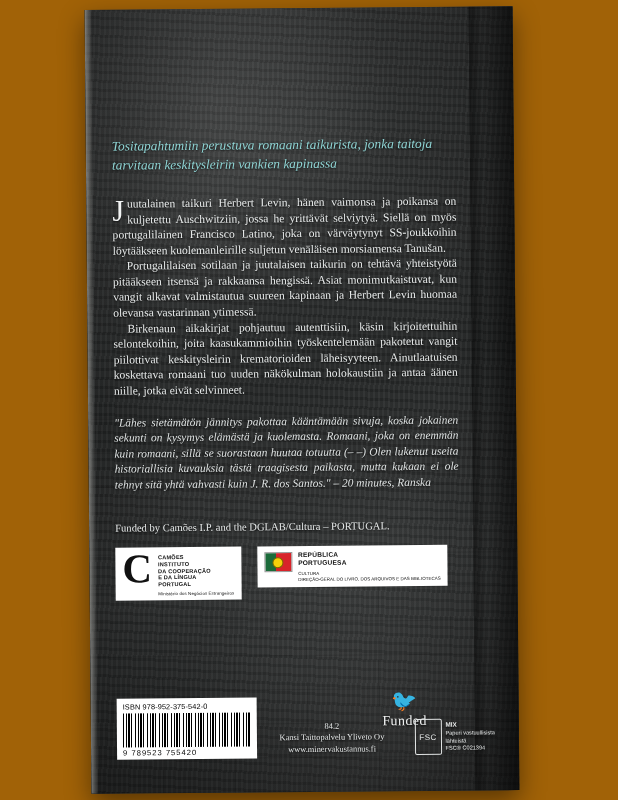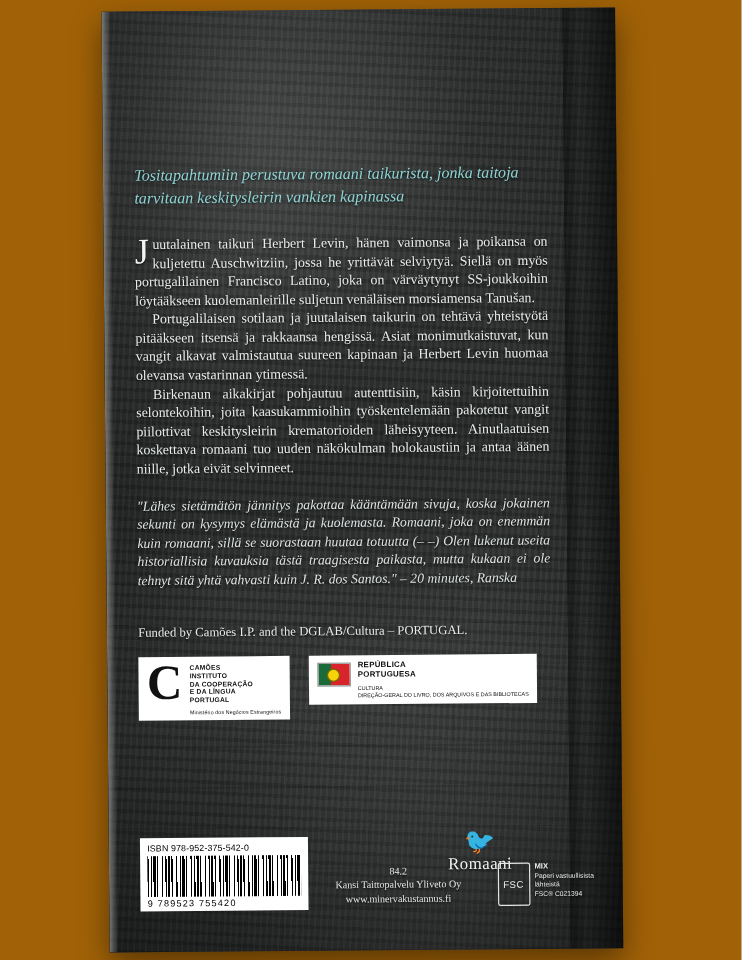--- a/index.html
+++ b/index.html
@@ -290,21 +290,21 @@
     letter-spacing: 0.4px;
     margin-top: 1px;
     text-shadow: 0 1px 2px rgba(0,0,0,0.8);
   }
 
   .fsc {
     position: absolute;
     right: -26px;
     bottom: 2px;
     display: flex;
-    align-items: flex-start;
+    align-items: center;
     gap: 4px;
     color: #e9ecec;
     margin-left: 20px;
   }
   .fsc-mark {
     width: 25px;
     height: 34px;
     border: 1px solid #e3e6e6;
     border-radius: 2px;
     display: flex;
@@ -393,21 +393,21 @@
         <div class="barcode"></div>
         <div class="barcode-digits">9   789523   755420</div>
       </div>
 
       <div class="credits" style="white-space: pre-line;">84.2
 Kansi Taittopalvelu Yliveto Oy
 www.minervakustannus.fi</div>
 
       <div class="publisher">
         <div class="pub-bird">🐦</div>
-        <div class="pub-name">Romaani</div>
+        <div class="pub-name">Funded</div>
       </div>
 
       <div class="fsc">
         <div class="fsc-mark">FSC</div>
         <div class="fsc-text">
           <div class="mix">MIX</div>
           <div style="white-space: pre-line;">Paperi vastuullisista
 lähteistä</div>
           <div>FSC® C021394</div>
         </div>

